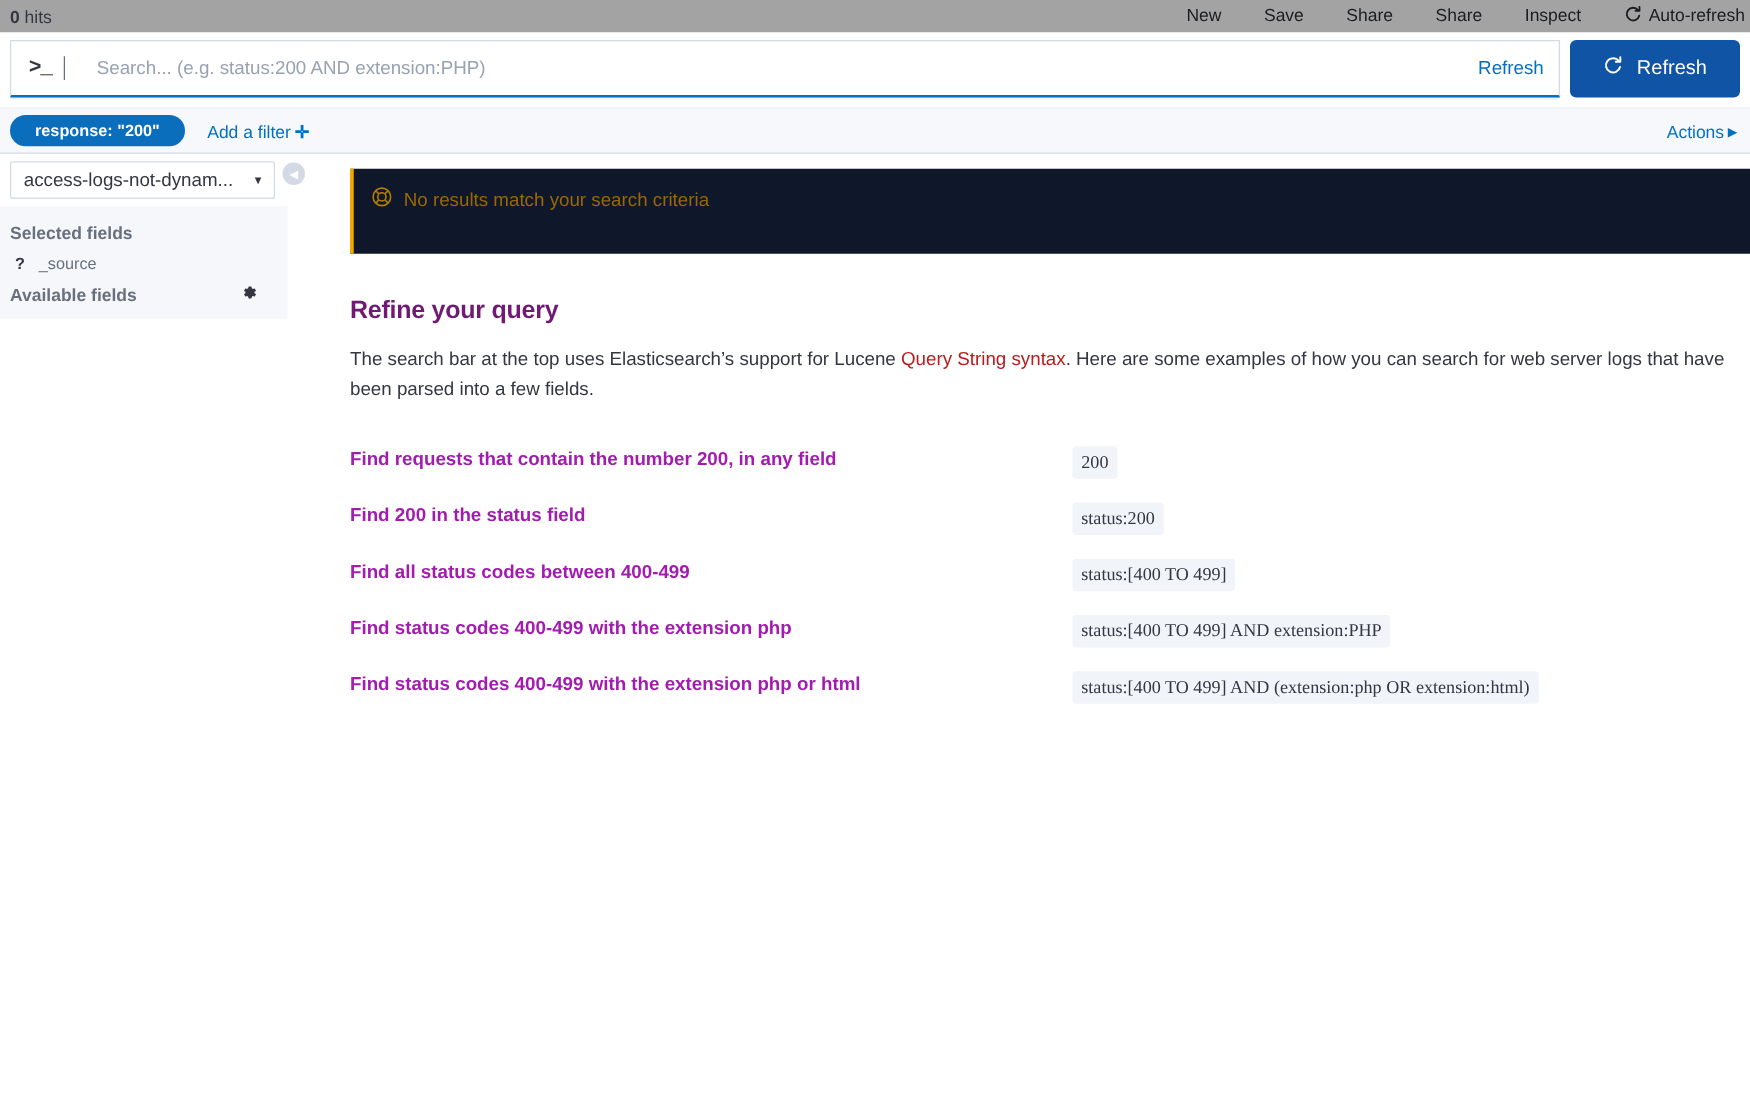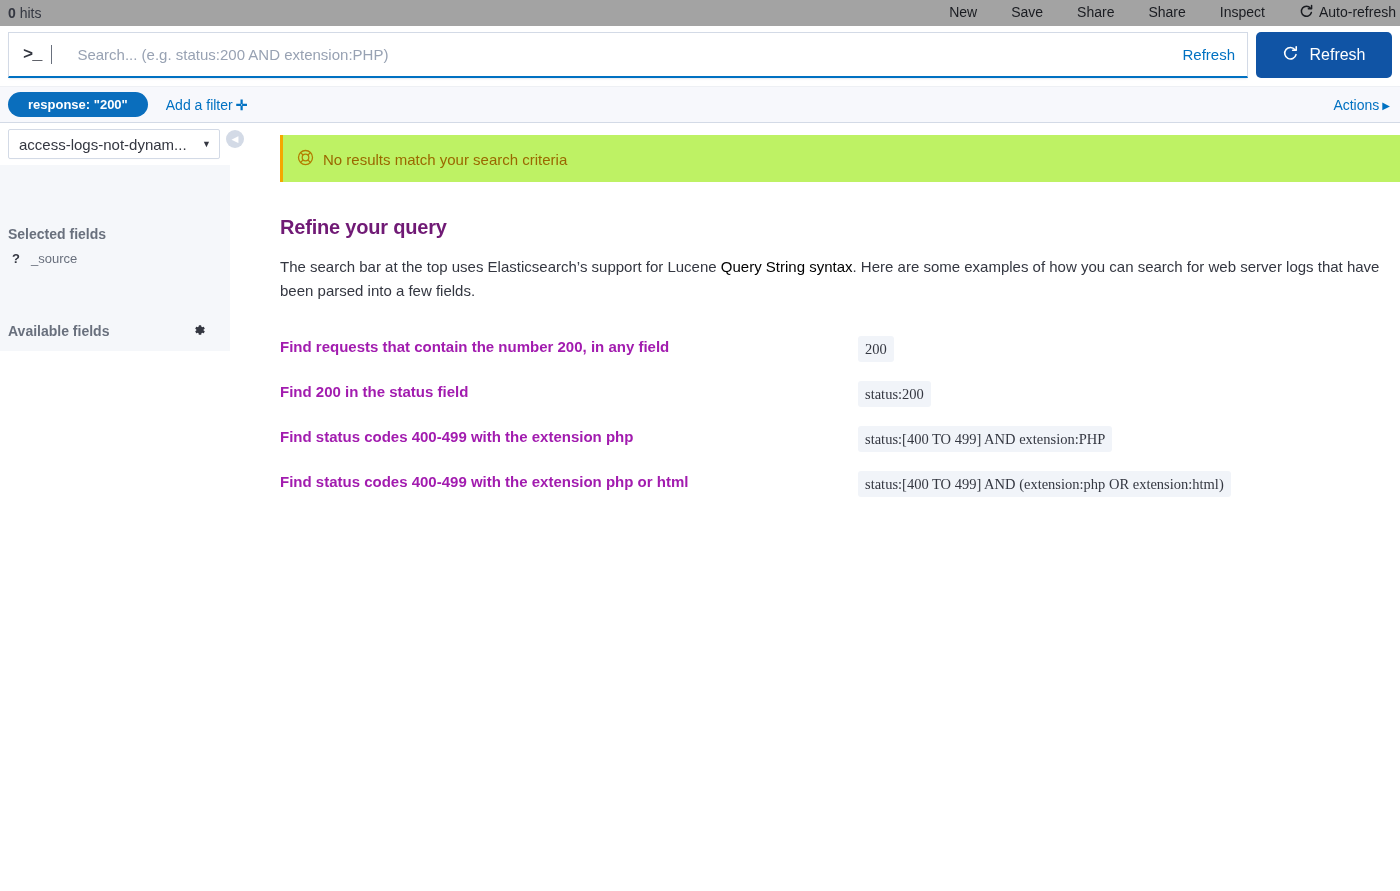--- a/index.html
+++ b/index.html
@@ -204,22 +204,21 @@
     background: #f5f7fa;
     padding: 8px 0 6px 0;
     margin-top: 6px;
   }
   .panel-title {
     font-size: 14px;
     font-weight: 700;
     color: #69707d;
     padding: 5px 10px 5px 8px;
     display: flex;
-    align-items: flex-start;
-    margin-top: 48px;
+    align-items: center;
   }
   .panel-title .gear {
     margin-left: auto;
     color: #343741;
     font-size: 13px;
     cursor: pointer;
     padding-right: 14px;
   }
   .field-row {
     display: flex;
@@ -257,23 +256,23 @@
     z-index: 3;
   }
 
   
   .main {
     flex: 1;
     padding: 12px 0 0 26px;
     min-width: 0;
   }
   .callout {
-    background: #bef264;
+    background: #0f172a;
     border-left: 3px solid #f5a700;
-    padding: 14px 16px 12px 14px;
+    padding: 14px 16px 32px 14px;
     display: flex;
     align-items: center;
     gap: 9px;
     max-width: 1144px;
   }
   .callout-text {
     font-size: 15px;
     color: #9a6800;
     font-weight: 400;
   }
@@ -291,21 +290,21 @@
     letter-spacing: -0.2px;
   }
   .refine p {
     margin: 0;
     font-size: 15px;
     line-height: 24px;
     color: #343741;
     max-width: 1125px;
   }
   .refine p a {
-    color: #000000;
+    color: #b91c1c;
     text-decoration: none;
     cursor: pointer;
   }
 
   .examples {
     margin-top: 24px;
     width: 100%;
   }
   .ex-row {
     display: flex;
@@ -433,20 +432,24 @@
       <div class="examples">
         <div class="ex-row">
           <div class="ex-desc">Find requests that contain the number 200, in any field</div>
           <code class="ex-code">200</code>
         </div>
         <div class="ex-row">
           <div class="ex-desc">Find 200 in the status field</div>
           <code class="ex-code">status:200</code>
         </div>
         <div class="ex-row">
+          <div class="ex-desc">Find all status codes between 400-499</div>
+          <code class="ex-code">status:[400 TO 499]</code>
+        </div>
+        <div class="ex-row">
           <div class="ex-desc">Find status codes 400-499 with the extension php</div>
           <code class="ex-code">status:[400 TO 499] AND extension:PHP</code>
         </div>
         <div class="ex-row">
           <div class="ex-desc">Find status codes 400-499 with the extension php or html</div>
           <code class="ex-code">status:[400 TO 499] AND (extension:php OR extension:html)</code>
         </div>
       </div>
     </div>
 

